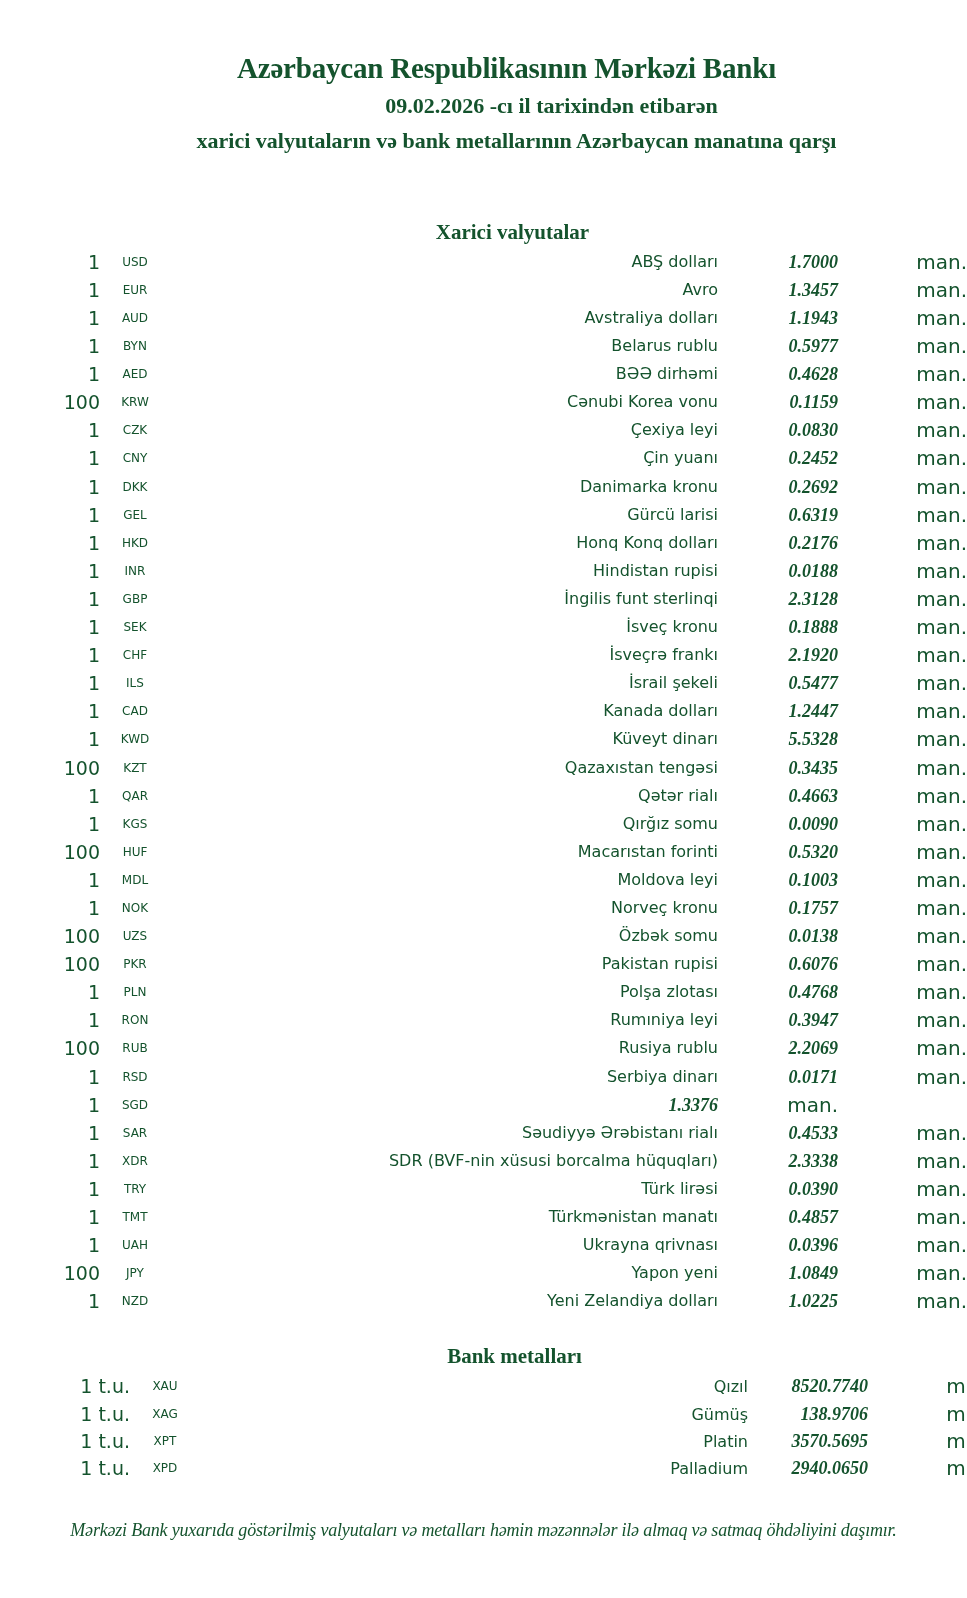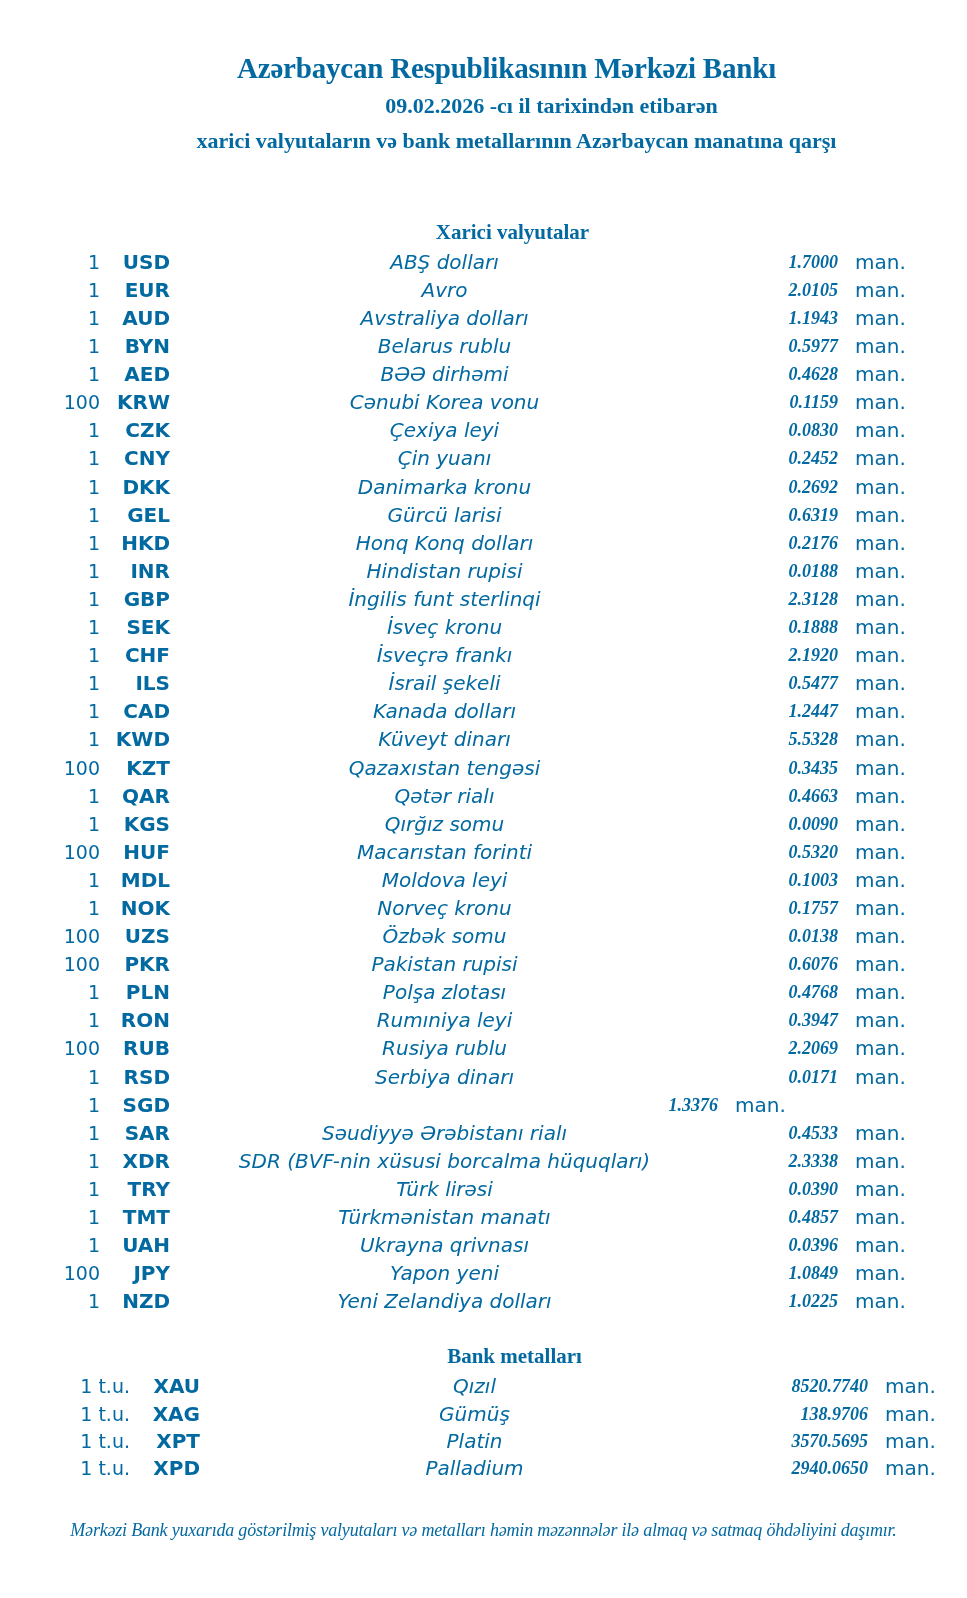--- a/index.html
+++ b/index.html
@@ -1,17 +1,17 @@
 <!DOCTYPE html>
 <html><head>
 <meta charset="utf-8">
 <style>
   html,body{margin:0;padding:0;background:#ffffff;}
   .page{
-    width:967px;height:1598px;background:#ffffff;color:#0369a1;
+    width:967px;height:1598px;background:#ffffff;color:#14532d;
     position:relative;overflow:hidden;
     font-family:"DejaVu Sans",sans-serif;
   }
   .doc-header{text-align:center;}
   .title{
     margin:0;padding-top:52px;
     font-family:"Liberation Serif",serif;font-weight:bold;font-size:29px;line-height:1.15;
     letter-spacing:-0.2px;position:relative;left:23px;
   }
   .date-line{
@@ -32,27 +32,27 @@
   .rates-table{margin-top:4px;}
   .metals-table{margin-top:5px;}
   .row{
     display:grid;
     grid-template-columns:100px 70px 548px 120px 129px;
   }
   .currency-row{line-height:28.1px;}
   .metal-row{line-height:27.3px;padding-left:30px;}
   .cell{display:block;white-space:nowrap;overflow:visible;}
   .qty{text-align:right;font-size:19px;}
-  .code{text-align:right;font-size:20px;font-weight:bold;}
-  .name{text-align:center;font-size:20px;padding-left:1px;font-style:italic;}
+  .code{text-align:center;font-size:12px;}
+  .name{text-align:right;font-size:16px;padding-left:1px;}
   .rate{
     text-align:right;
     font-family:"Liberation Serif",serif;font-style:italic;font-weight:bold;font-size:18px;
   }
-  .man{padding-left:17px;font-size:20px;text-align:left;}
+  .man{padding-left:17px;font-size:20px;text-align:right;}
   .disclaimer{
     margin-top:36px;text-align:center;white-space:nowrap;
     font-family:"Liberation Serif",serif;font-style:italic;font-size:18px;line-height:1.3;
     letter-spacing:-0.2px;
   }
 </style>
 </head>
 <body>
 
 <div class="page">
@@ -72,21 +72,21 @@
         <span class="cell code">USD</span>
         <span class="cell name">ABŞ dolları</span>
         <span class="cell rate">1.7000</span>
         <span class="cell man">man.</span>
       </div>
 
       <div class="row currency-row">
         <span class="cell qty">1</span>
         <span class="cell code">EUR</span>
         <span class="cell name">Avro</span>
-        <span class="cell rate">2.0105</span>
+        <span class="cell rate">1.3457</span>
         <span class="cell man">man.</span>
       </div>
 
       <div class="row currency-row">
         <span class="cell qty">1</span>
         <span class="cell code">AUD</span>
         <span class="cell name">Avstraliya dolları</span>
         <span class="cell rate">1.1943</span>
         <span class="cell man">man.</span>
       </div>

